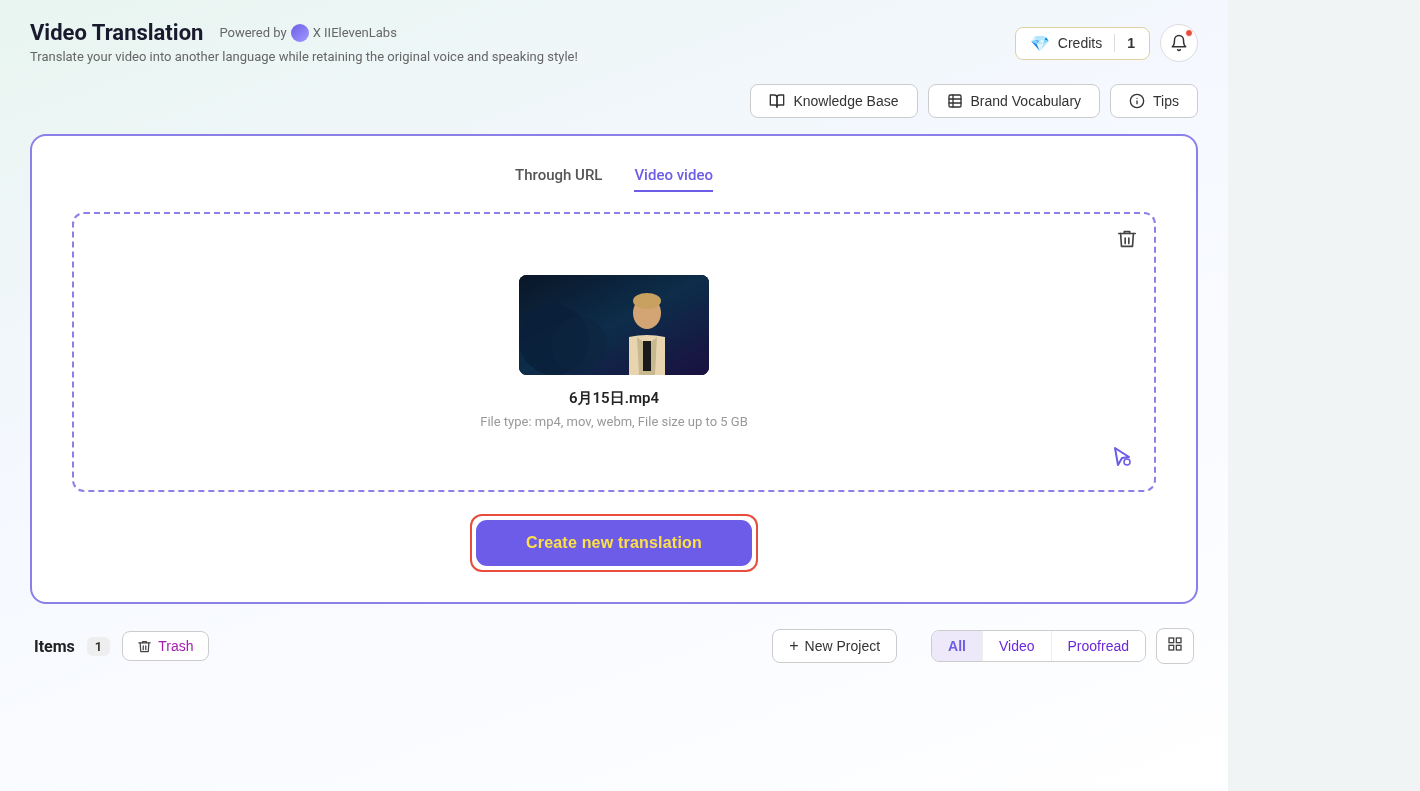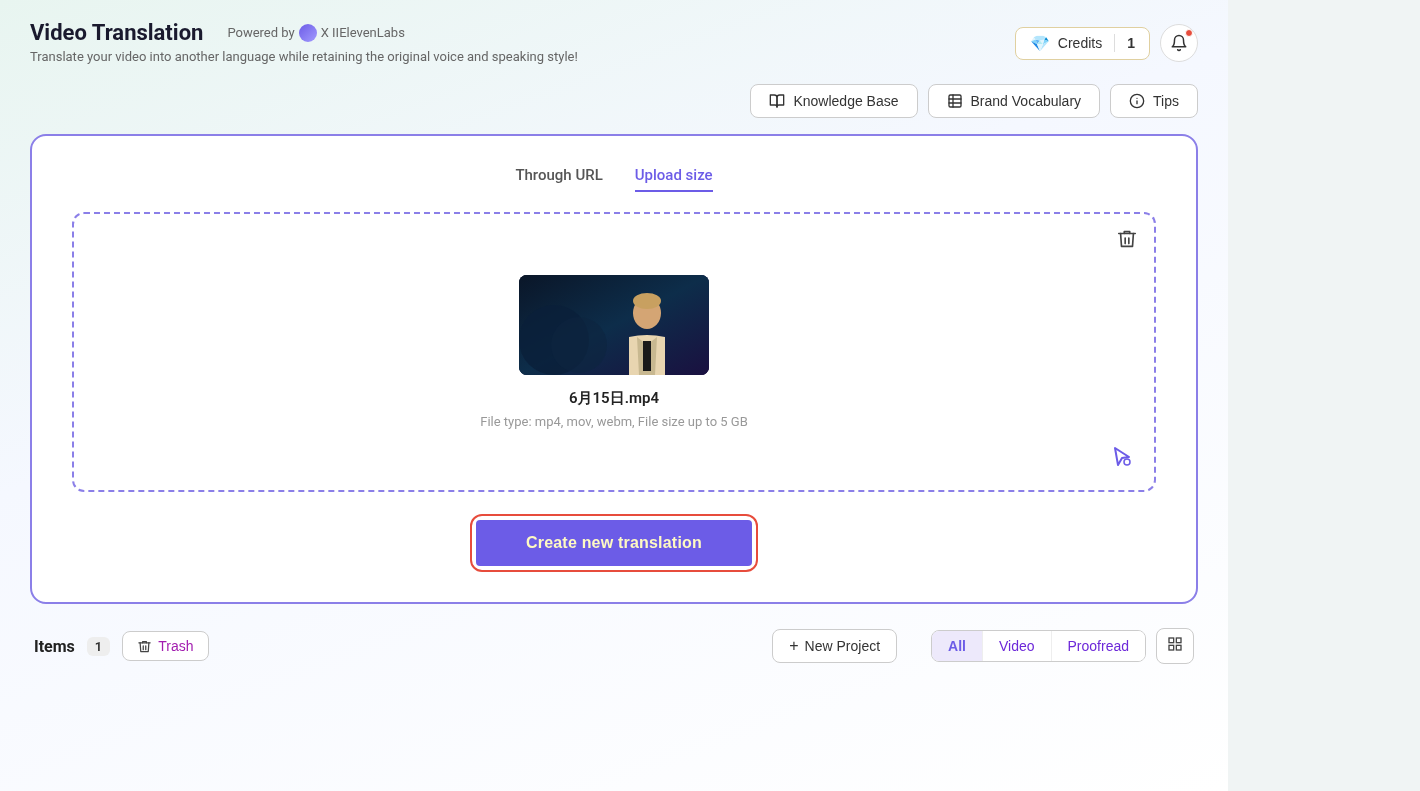--- a/index.html
+++ b/index.html
@@ -33,21 +33,21 @@
       font-size: 22px;
       font-weight: 700;
       color: #1a1a2e;
     }
     .powered-by {
       display: flex;
       align-items: center;
       gap: 4px;
       font-size: 13px;
       color: #666;
-      margin-left: 16px;
+      margin-left: 8px;
     }
     .powered-logo {
       display: inline-flex;
       align-items: center;
       gap: 3px;
     }
     .logo-icon {
       width: 18px;
       height: 18px;
       background: linear-gradient(135deg, #6c5ce7, #a29bfe);
@@ -230,23 +230,23 @@
       justify-content: center;
       margin-top: 22px;
     }
     .create-btn-outer {
       border: 2.5px solid #e74c3c;
       border-radius: 12px;
       padding: 4px;
     }
     .create-btn {
       background: #6c5ce7;
-      color: #fef9c3;
+      color: #fde047;
       border: none;
-      border-radius: 4px;
+      border-radius: 11px;
       padding: 14px 50px;
       font-size: 16px;
       font-weight: 600;
       cursor: pointer;
       letter-spacing: 0.2px;
     }
 
     
     .bottom-bar {
       display: flex;
@@ -395,21 +395,21 @@
         <line x1="12" y1="12" x2="12" y2="16"></line>
       </svg>
       <span>Tips</span>
     </button>
   </div>
 
   <div class="main-card">
 
     <div class="tabs">
       <span class="tab">Through URL</span>
-      <span class="tab active">Upload size</span>
+      <span class="tab active">Video video</span>
     </div>
 
     <div class="upload-area">
       <button class="trash-btn">
         <svg width="22" height="22" viewBox="0 0 24 24" fill="none" stroke="#444" stroke-width="1.8" stroke-linecap="round" stroke-linejoin="round">
           <polyline points="3 6 5 6 21 6"></polyline>
           <path d="M19 6l-1 14H6L5 6"></path>
           <path d="M10 11v6"></path>
           <path d="M14 11v6"></path>
           <path d="M9 6V4h6v2"></path>

